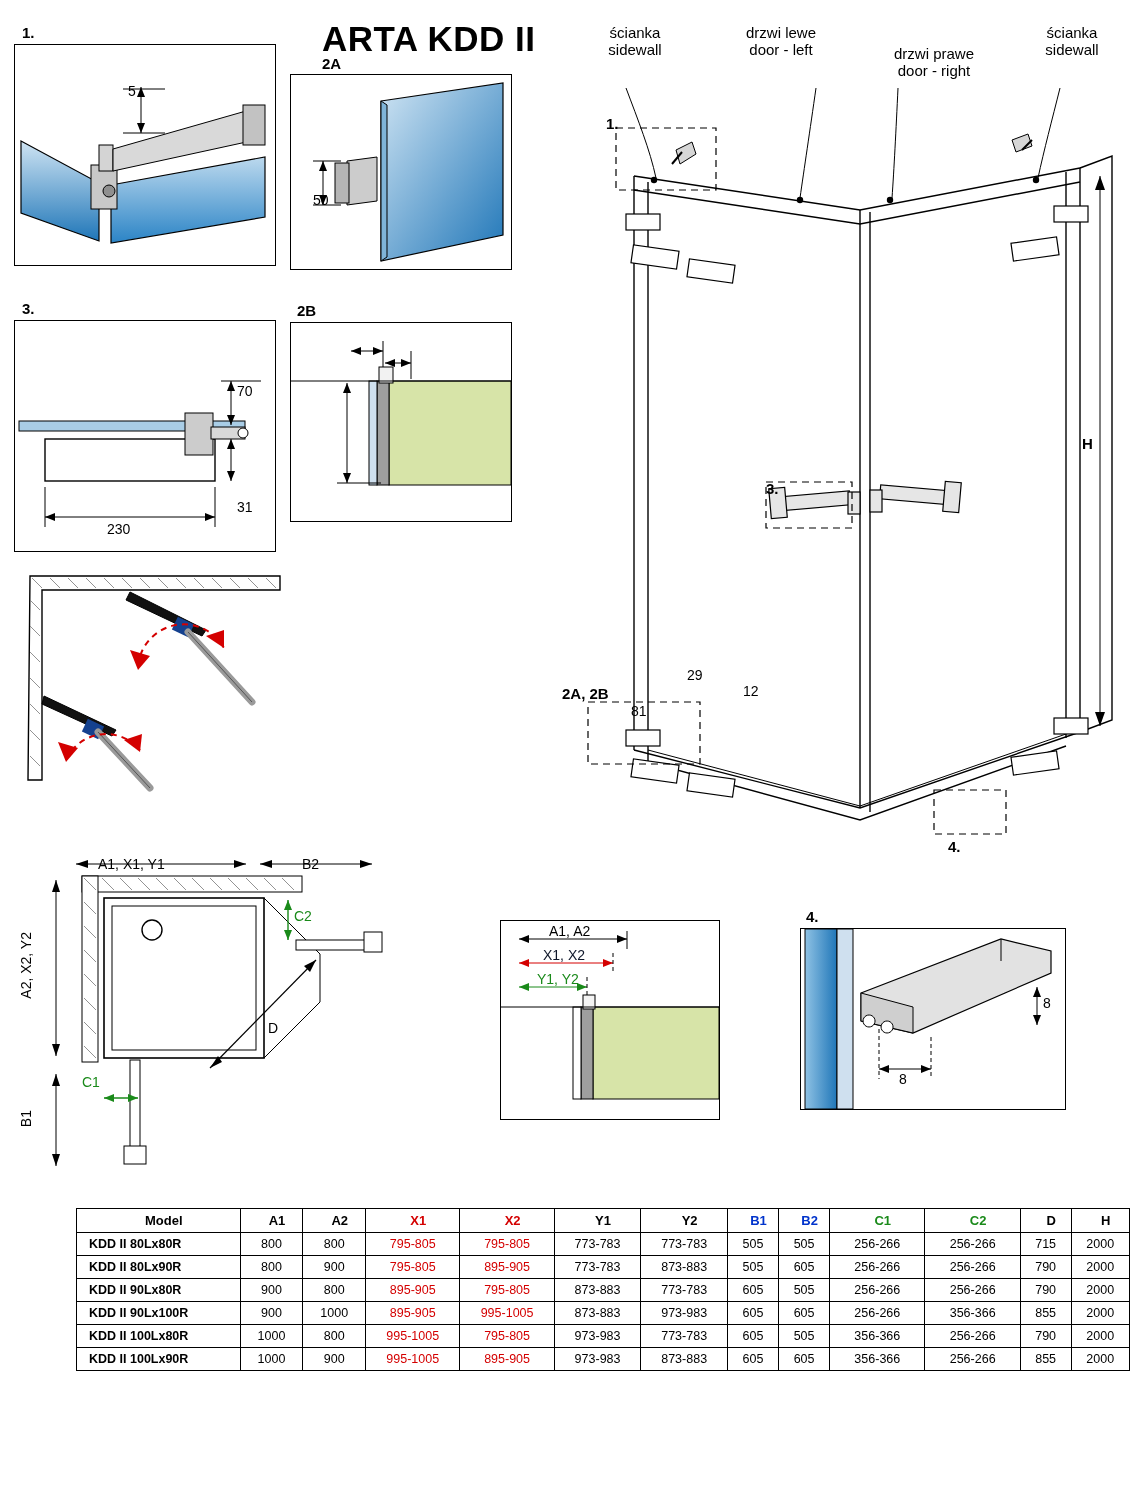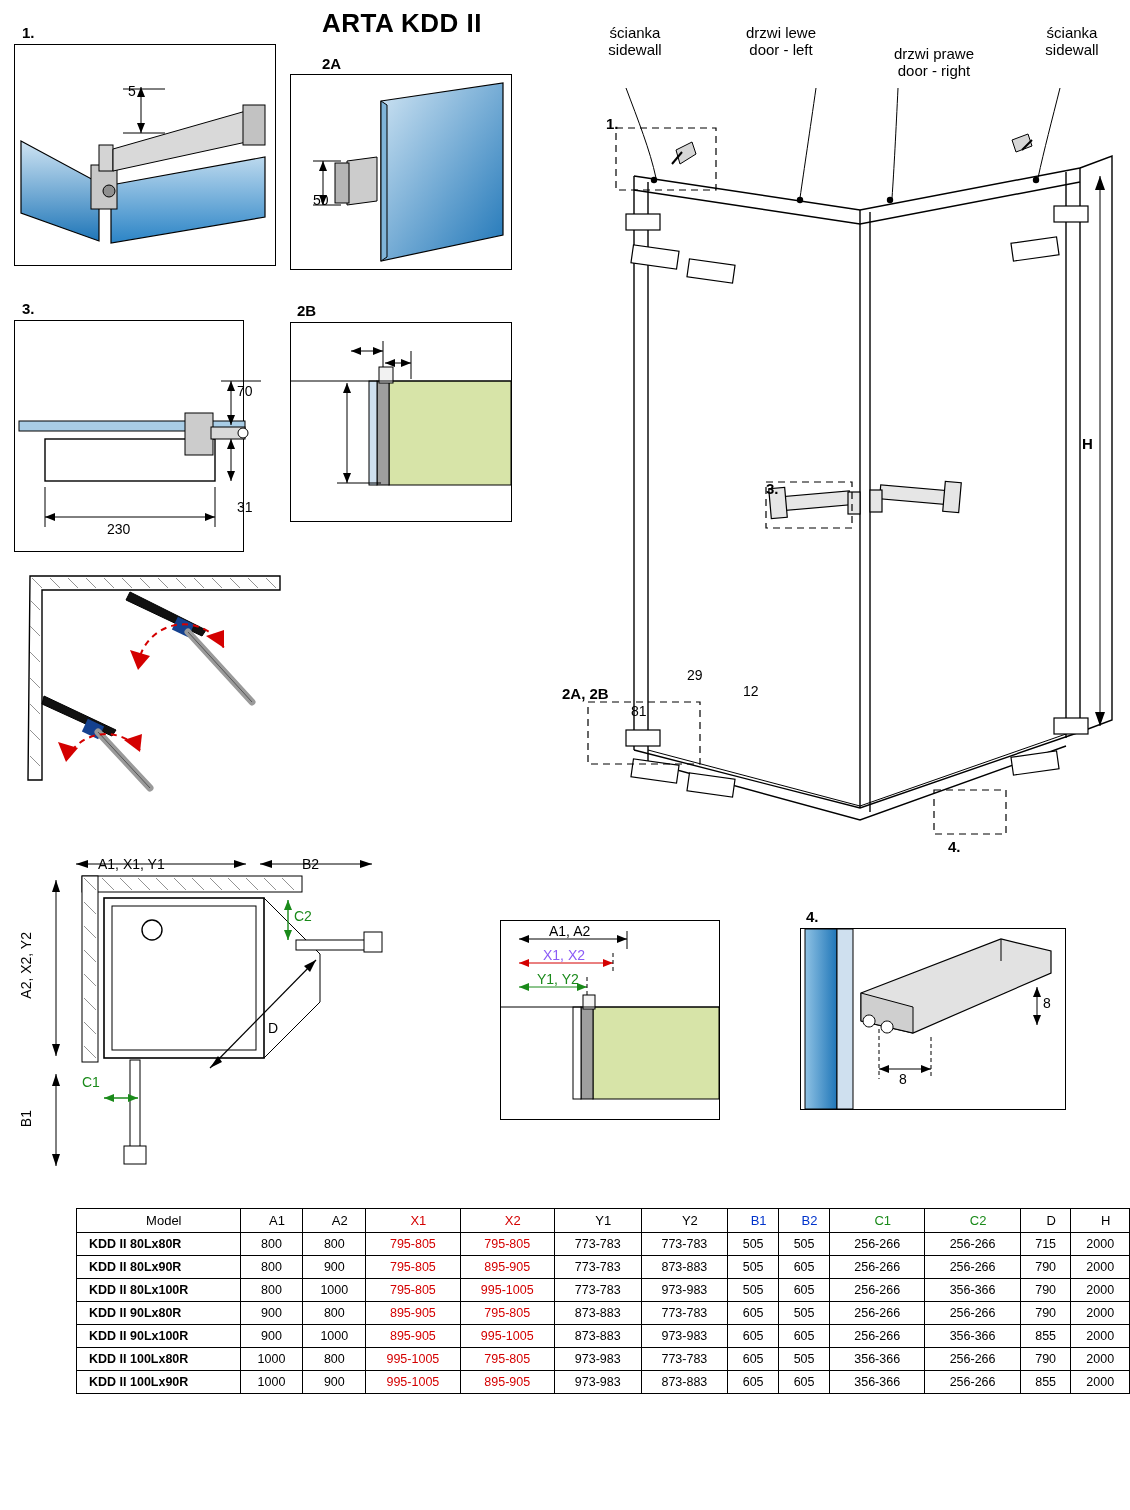--- a/index.html
+++ b/index.html
@@ -8,28 +8,28 @@
     background:#ffffff;
     font-family:"Liberation Sans", sans-serif;
     color:#000;
     position:relative;
     overflow:hidden;
   }
   .abs{position:absolute;}
   .box{border:1px solid #000;box-sizing:border-box;background:#fff;}
   .lbl{font-size:15px;font-weight:bold;}
   .dim{font-size:14px;}
-  .title{font-size:26px;font-weight:bold;letter-spacing:.5px;}
+  .title{font-size:35px;font-weight:bold;letter-spacing:.5px;margin-top:11px;}
   .ann{font-size:15px;line-height:1.15;text-align:center;}
   svg{display:block;overflow:visible;}
 
   
   table{border-collapse:collapse;font-size:12.5px;}
   table td,table th{border:1px solid #000;text-align:center;padding:4px 2px;white-space:nowrap;}
-  thead th{font-weight:normal;font-size:13px;padding-left:13px;}
+  thead th{font-weight:bold;font-size:13px;padding-left:13px;}
   tbody td:first-child{font-weight:bold;text-align:left;padding-left:12px;}
   .cX{color:#d40000;}
   .cB{color:#0033cc;}
   .cC{color:#1a8a1a;}
 </style>
 </head>
 <body>
 
 <div class="abs title" style="left:322px;top:8px;">ARTA KDD II</div>
 
@@ -85,21 +85,21 @@
     <line x1="32" y1="86" x2="32" y2="130" stroke="#000" stroke-width="1"></line>
     <polygon points="32,86 28,96 36,96" fill="#000"></polygon>
     <polygon points="32,130 28,120 36,120" fill="#000"></polygon>
     <line x1="22" y1="86" x2="50" y2="86" stroke="#000" stroke-width="1"></line>
     <line x1="22" y1="130" x2="50" y2="130" stroke="#000" stroke-width="1"></line>
   </svg>
   <div class="abs dim" style="left:22px;top:117px;">50</div>
 </div>
 
 <div class="abs lbl" style="left:22px;top:300px;">3.</div>
-<div class="abs box" style="left:14px;top:320px;width:230px;height:232px;">
+<div class="abs box" style="left:14px;top:320px;width:262px;height:232px;">
   <svg width="260" height="230" viewBox="0 0 260 230">
 
     <rect x="4" y="100" width="226" height="10" fill="#a9cde6" stroke="#000" stroke-width="1"></rect>
 
     <rect x="30" y="118" width="170" height="42" fill="#ffffff" stroke="#000" stroke-width="1.4"></rect>
     <rect x="170" y="92" width="28" height="42" fill="#cccccc" stroke="#000" stroke-width="1"></rect>
     <rect x="196" y="106" width="34" height="12" fill="#d8d8d8" stroke="#000" stroke-width="1"></rect>
     <circle cx="228" cy="112" r="5" fill="#fff" stroke="#000"></circle>
 
     <line x1="216" y1="60" x2="216" y2="104" stroke="#000" stroke-width="1"></line>
@@ -385,21 +385,21 @@
     <line x1="18" y1="42" x2="112" y2="42" stroke="#d40000" stroke-width="1"></line>
     <polygon points="18,42 28,38 28,46" fill="#d40000"></polygon>
     <polygon points="112,42 102,38 102,46" fill="#d40000"></polygon>
     <line x1="18" y1="66" x2="86" y2="66" stroke="#1a8a1a" stroke-width="1"></line>
     <polygon points="18,66 28,62 28,70" fill="#1a8a1a"></polygon>
     <polygon points="86,66 76,62 76,70" fill="#1a8a1a"></polygon>
     <line x1="86" y1="56" x2="86" y2="76" stroke="#000" stroke-width="1" stroke-dasharray="4 3"></line>
     <line x1="112" y1="32" x2="112" y2="52" stroke="#000" stroke-width="1" stroke-dasharray="4 3"></line>
   </svg>
   <div class="abs dim" style="left:48px;top:2px;">A1, A2</div>
-  <div class="abs dim" style="left:42px;top:26px;color:#8b5cf6;">X1, X2</div>
+  <div class="abs dim" style="left:42px;top:26px;color:#0f172a;">X1, X2</div>
   <div class="abs dim" style="left:36px;top:50px;color:#1a8a1a;">Y1, Y2</div>
 </div>
 
 <div class="abs lbl" style="left:806px;top:908px;">4.</div>
 <div class="abs box" style="left:800px;top:928px;width:266px;height:182px;">
   <svg width="264" height="180" viewBox="0 0 264 180">
     <defs>
       <linearGradient id="g4" x1="0" y1="0" x2="1" y2="0">
         <stop offset="0%" stop-color="#8fc2e4"></stop>
           <stop offset="100%" stop-color="#1f76b8"></stop>
@@ -471,35 +471,20 @@
           <td>773-783</td>
           <td>873-883</td>
           <td>505</td>
           <td>605</td>
           <td>256-266</td>
           <td>256-266</td>
           <td>790</td>
           <td>2000</td>
         </tr>
         <tr>
-          <td>KDD II 80Lx100R</td>
-          <td>800</td>
-          <td>1000</td>
-          <td class="cX">795-805</td>
-          <td class="cX">995-1005</td>
-          <td>773-783</td>
-          <td>973-983</td>
-          <td>505</td>
-          <td>605</td>
-          <td>256-266</td>
-          <td>356-366</td>
-          <td>790</td>
-          <td>2000</td>
-        </tr>
-        <tr>
           <td>KDD II 90Lx80R</td>
           <td>900</td>
           <td>800</td>
           <td class="cX">895-905</td>
           <td class="cX">795-805</td>
           <td>873-883</td>
           <td>773-783</td>
           <td>605</td>
           <td>505</td>
           <td>256-266</td>

